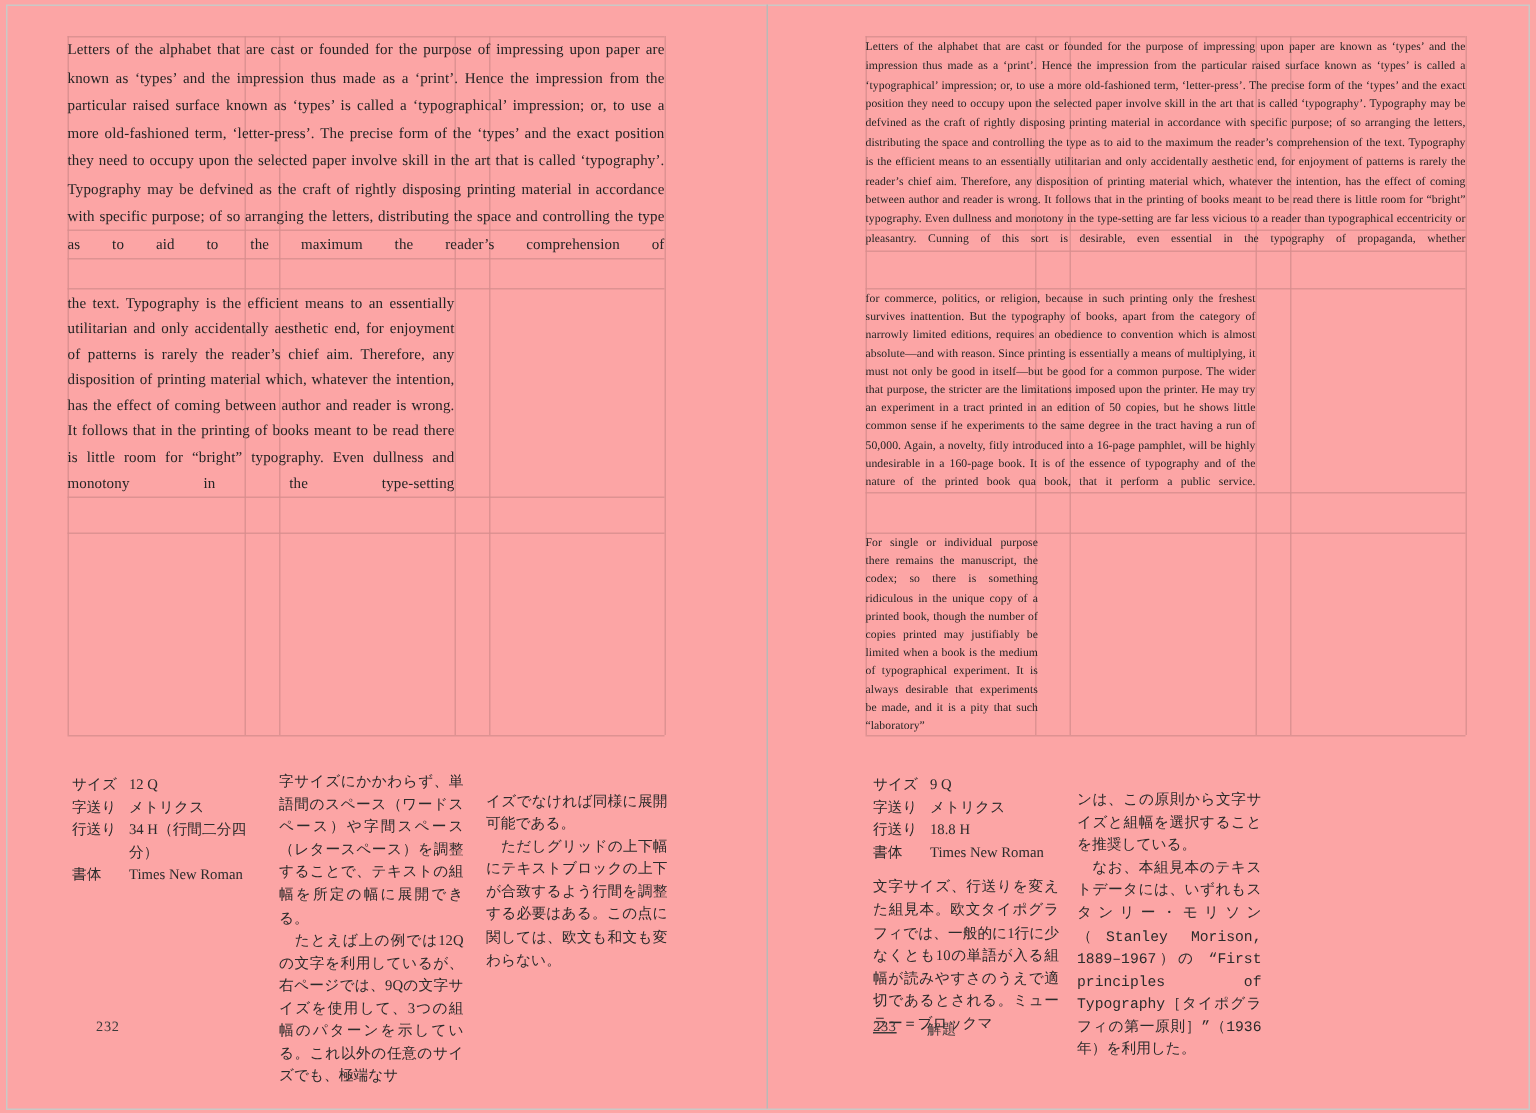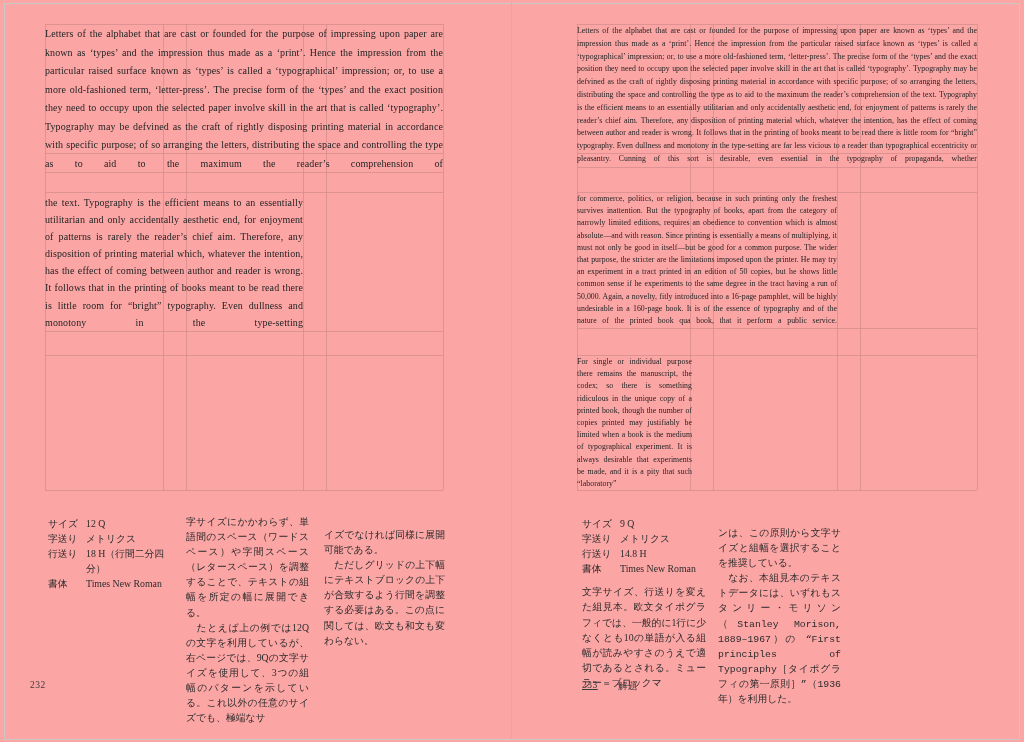--- a/index.html
+++ b/index.html
@@ -70,21 +70,21 @@
       <div class="spec">
         <span class="sl">サイズ</span>
         <span class="sv">12 Q</span>
       </div>
       <div class="spec">
         <span class="sl">字送り</span>
         <span class="sv">メトリクス</span>
       </div>
       <div class="spec">
         <span class="sl">行送り</span>
-        <span class="sv">18 H（行間二分四分）</span>
+        <span class="sv">34 H（行間二分四分）</span>
       </div>
       <div class="spec">
         <span class="sl">書体</span>
         <span class="sv">Times New Roman</span>
       </div>
     </div>
   </div>
   <div class="jp cap capbody" style="left:186px;top:514px;width:123px;margin-top:0;">字サイズにかかわらず、単語間のスペース（ワードスペース）や字間スペース（レタースペース）を調整することで、テキストの組幅を所定の幅に展開できる。
 　たとえば上の例では12Qの文字を利用しているが、右ページでは、9Qの文字サイズを使用して、3つの組幅のパターンを示している。これ以外の任意のサイズでも、極端なサ</div>
   <div class="jp cap capbody" style="left:324px;top:514px;width:121px;margin-top:13px;">イズでなければ同様に展開可能である。
@@ -95,28 +95,28 @@
       <div class="spec">
         <span class="sl">サイズ</span>
         <span class="sv">9 Q</span>
       </div>
       <div class="spec">
         <span class="sl">字送り</span>
         <span class="sv">メトリクス</span>
       </div>
       <div class="spec">
         <span class="sl">行送り</span>
-        <span class="sv">14.8 H</span>
+        <span class="sv">18.8 H</span>
       </div>
       <div class="spec">
         <span class="sl">書体</span>
         <span class="sv">Times New Roman</span>
       </div>
     </div>
     <div class="capbody">文字サイズ、行送りを変えた組見本。欧文タイポグラフィでは、一般的に1行に少なくとも10の単語が入る組幅が読みやすさのうえで適切であるとされる。ミューラー＝ブロックマ</div>
   </div>
   <div class="jp cap capbody" style="left:718px;top:522px;width:123px;margin-top:4px;font-family:Liberation Mono, monospace;">ンは、この原則から文字サイズと組幅を選択することを推奨している。
 　なお、本組見本のテキストデータには、いずれもスタンリー・モリソン（Stanley Morison, 1889–1967）の “First principles of Typography［タイポグラフィの第一原則］”（1936年）を利用した。</div>
 
-  <div class="folio" style="left:30px;top:680px;">232</div>
+  <div class="folio" style="left:64px;top:680px;">232</div>
   <div class="folio" style="left:582px;top:680px;text-decoration:underline;">233</div>
   <div class="folio jp" style="left:618px;top:680px;">解題</div>
 </div>
 
 </body></html>

